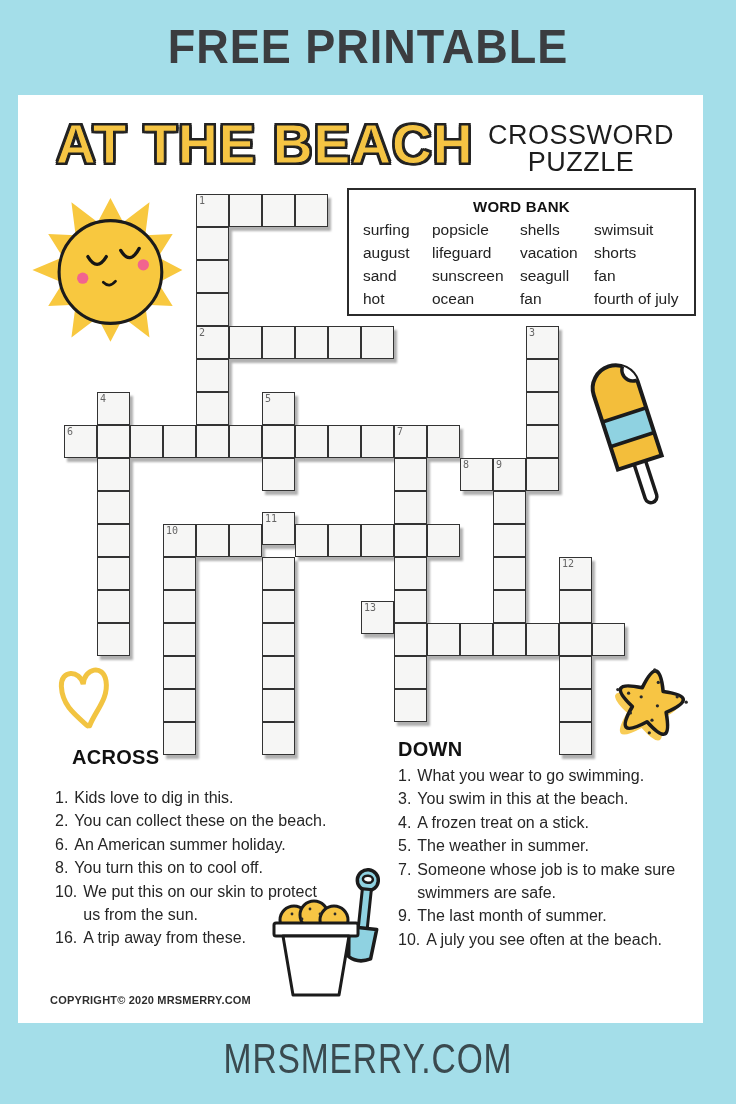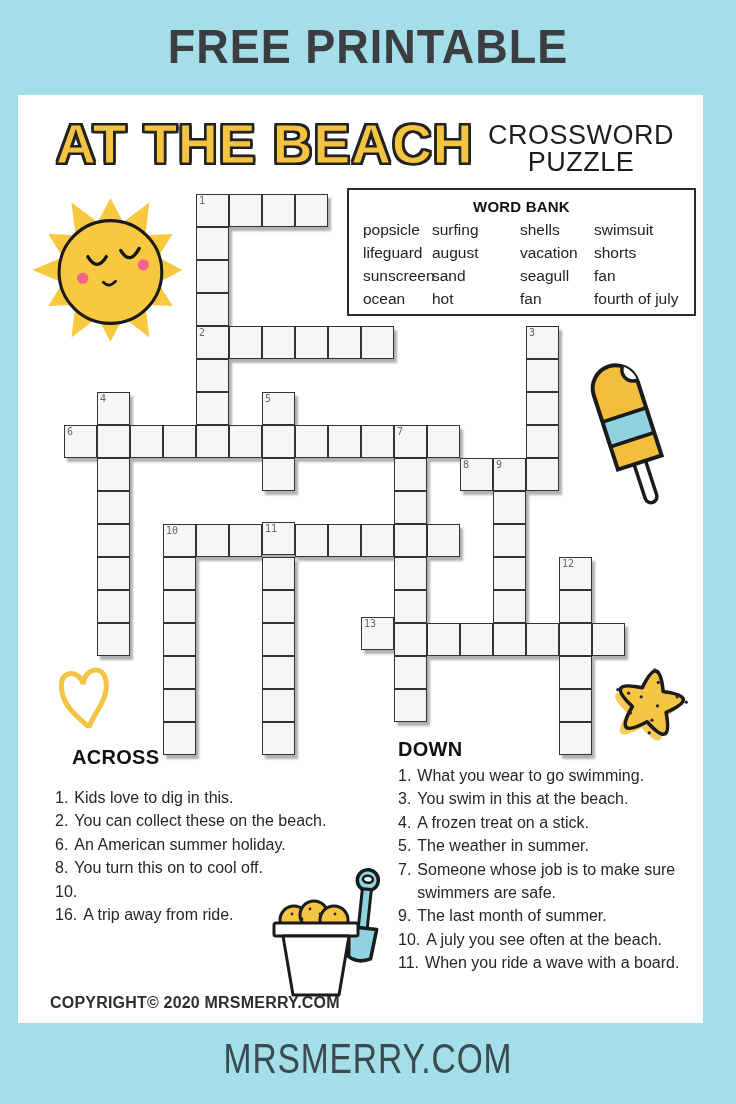--- a/index.html
+++ b/index.html
@@ -54,21 +54,21 @@
     font-family:"DejaVu Sans Mono", monospace;
   }
   .illus { position:absolute; }
   .clues-heading {
     position:absolute; font-size:20px; font-weight:800; color:#111; letter-spacing:0.3px;
   }
   .clue-list { position:absolute; }
   .clue { display:flex; font-size:16px; color:#262626; line-height:23.4px; white-space:nowrap; }
   .clue .n { margin-right:6px; }
   .copyright {
-    position:absolute; left:50px; top:994px; font-size:16px; font-weight:600;
+    position:absolute; left:50px; top:994px; font-size:11px; font-weight:600;
     color:#2e2e2e; letter-spacing:0.2px;
   }
   .site-footer {
     position:absolute; left:0; right:0; top:1036px; text-align:center;
     font-size:40px; color:#3A4A4F; letter-spacing:1px;
     transform:scaleX(0.84) scaleY(1.05);
   }
 </style>
 </head>
 <body>
@@ -93,30 +93,30 @@
     <path d="M88,53 Q97,68 106,51" fill="none" stroke="#151515" stroke-width="3.2" stroke-linecap="round"></path>
     <path d="M71,84 Q77,90 83,83" fill="none" stroke="#151515" stroke-width="2.6" stroke-linecap="round"></path>
     <circle cx="51" cy="80" r="5.5" fill="#F2648F"></circle>
     <circle cx="110" cy="67" r="5.5" fill="#F2648F"></circle>
   </svg>
 
   <div class="word-bank">
     <div class="wb-title">WORD BANK</div>
     <div class="wb-cols" id="wb-cols">
         <div class="wb-col">
+          <div class="wb-word">surfing</div>
+          <div class="wb-word">august</div>
+          <div class="wb-word">sand</div>
+          <div class="wb-word">hot</div>
+        </div>
+        <div class="wb-col">
           <div class="wb-word">popsicle</div>
           <div class="wb-word">lifeguard</div>
           <div class="wb-word">sunscreen</div>
           <div class="wb-word">ocean</div>
-        </div>
-        <div class="wb-col">
-          <div class="wb-word">surfing</div>
-          <div class="wb-word">august</div>
-          <div class="wb-word">sand</div>
-          <div class="wb-word">hot</div>
         </div>
         <div class="wb-col">
           <div class="wb-word">shells</div>
           <div class="wb-word">vacation</div>
           <div class="wb-word">seagull</div>
           <div class="wb-word">fan</div>
         </div>
         <div class="wb-col">
           <div class="wb-word">swimsuit</div>
           <div class="wb-word">shorts</div>
@@ -199,21 +199,21 @@
       <div class="cell" style="left: 429px; top: 297px;"></div>
       <div class="cell" style="left: 429px; top: 330px;"></div>
       <div class="cell" style="left: 429px; top: 363px;"></div>
       <div class="cell" style="left: 429px; top: 396px;"></div>
       <div class="cell" style="left: 429px; top: 429px;"></div>
       <div class="cell" style="left: 99px; top: 330px;">
         <span class="cellnum">10</span>
       </div>
       <div class="cell" style="left: 132px; top: 330px;"></div>
       <div class="cell" style="left: 165px; top: 330px;"></div>
-      <div class="cell" style="left: 198px; top: 328px;">
+      <div class="cell" style="left: 198px; top: 318px;">
         <span class="cellnum">11</span>
       </div>
       <div class="cell" style="left: 231px; top: 330px;"></div>
       <div class="cell" style="left: 264px; top: 330px;"></div>
       <div class="cell" style="left: 297px; top: 330px;"></div>
       <div class="cell" style="left: 363px; top: 330px;"></div>
       <div class="cell" style="left: 99px; top: 363px;"></div>
       <div class="cell" style="left: 99px; top: 396px;"></div>
       <div class="cell" style="left: 99px; top: 429px;"></div>
       <div class="cell" style="left: 99px; top: 462px;"></div>
@@ -226,21 +226,21 @@
       <div class="cell" style="left: 198px; top: 495px;"></div>
       <div class="cell" style="left: 198px; top: 528px;"></div>
       <div class="cell" style="left: 495px; top: 363px;">
         <span class="cellnum">12</span>
       </div>
       <div class="cell" style="left: 495px; top: 396px;"></div>
       <div class="cell" style="left: 495px; top: 429px;"></div>
       <div class="cell" style="left: 495px; top: 462px;"></div>
       <div class="cell" style="left: 495px; top: 495px;"></div>
       <div class="cell" style="left: 495px; top: 528px;"></div>
-      <div class="cell" style="left: 297px; top: 423px;">
+      <div class="cell" style="left: 297px; top: 407px;">
         <span class="cellnum">13</span>
       </div>
       <div class="cell" style="left: 363px; top: 429px;"></div>
       <div class="cell" style="left: 396px; top: 429px;"></div>
       <div class="cell" style="left: 462px; top: 429px;"></div>
       <div class="cell" style="left: 528px; top: 429px;"></div>
     </div>
 
   <svg class="illus" style="left:583px; top:356px;" width="92" height="160" viewBox="0 0 92 160">
     <defs>
@@ -296,24 +296,25 @@
       <div class="clue">
         <span class="n">6.</span>
         <span class="txt">An American summer holiday.</span>
       </div>
       <div class="clue">
         <span class="n">8.</span>
         <span class="txt">You turn this on to cool off.</span>
       </div>
       <div class="clue">
         <span class="n">10.</span>
+        <span class="txt">We put this on our skin to protect<br>us from the sun.</span>
       </div>
       <div class="clue">
         <span class="n">16.</span>
-        <span class="txt">A trip away from ride.</span>
+        <span class="txt">A trip away from these.</span>
       </div>
     </div>
 
   <div class="clues-heading" style="left:398px; top:738px;">DOWN</div>
   <div class="clue-list" id="down-list" style="left:398px; top:764px;">
       <div class="clue">
         <span class="n">1.</span>
         <span class="txt">What you wear to go swimming.</span>
       </div>
       <div class="clue">
@@ -332,24 +333,20 @@
         <span class="n">7.</span>
         <span class="txt">Someone whose job is to make sure<br>swimmers are safe.</span>
       </div>
       <div class="clue">
         <span class="n">9.</span>
         <span class="txt">The last month of summer.</span>
       </div>
       <div class="clue">
         <span class="n">10.</span>
         <span class="txt">A july you see often at the beach.</span>
-      </div>
-      <div class="clue">
-        <span class="n">11.</span>
-        <span class="txt">When you ride a wave with a board.</span>
       </div>
     </div>
 
   <svg class="illus" style="left:256px; top:866px;" width="145" height="135" viewBox="0 0 145 135">
     <g transform="rotate(6,107,60)">
       <circle cx="107" cy="14" r="10.5" fill="#8FD2E1" stroke="#1b1b1b" stroke-width="3.5"></circle>
       <ellipse cx="107" cy="13" rx="5" ry="3.5" fill="#ffffff" stroke="#1b1b1b" stroke-width="2.5"></ellipse>
       <rect x="102.5" y="23" width="9" height="40" fill="#8FD2E1" stroke="#1b1b1b" stroke-width="3"></rect>
       <path d="M93,62 L121,62 L118,92 Q106,98 96,92 Z" fill="#8FD2E1" stroke="#1b1b1b" stroke-width="3.5" stroke-linejoin="round"></path>
     </g>

